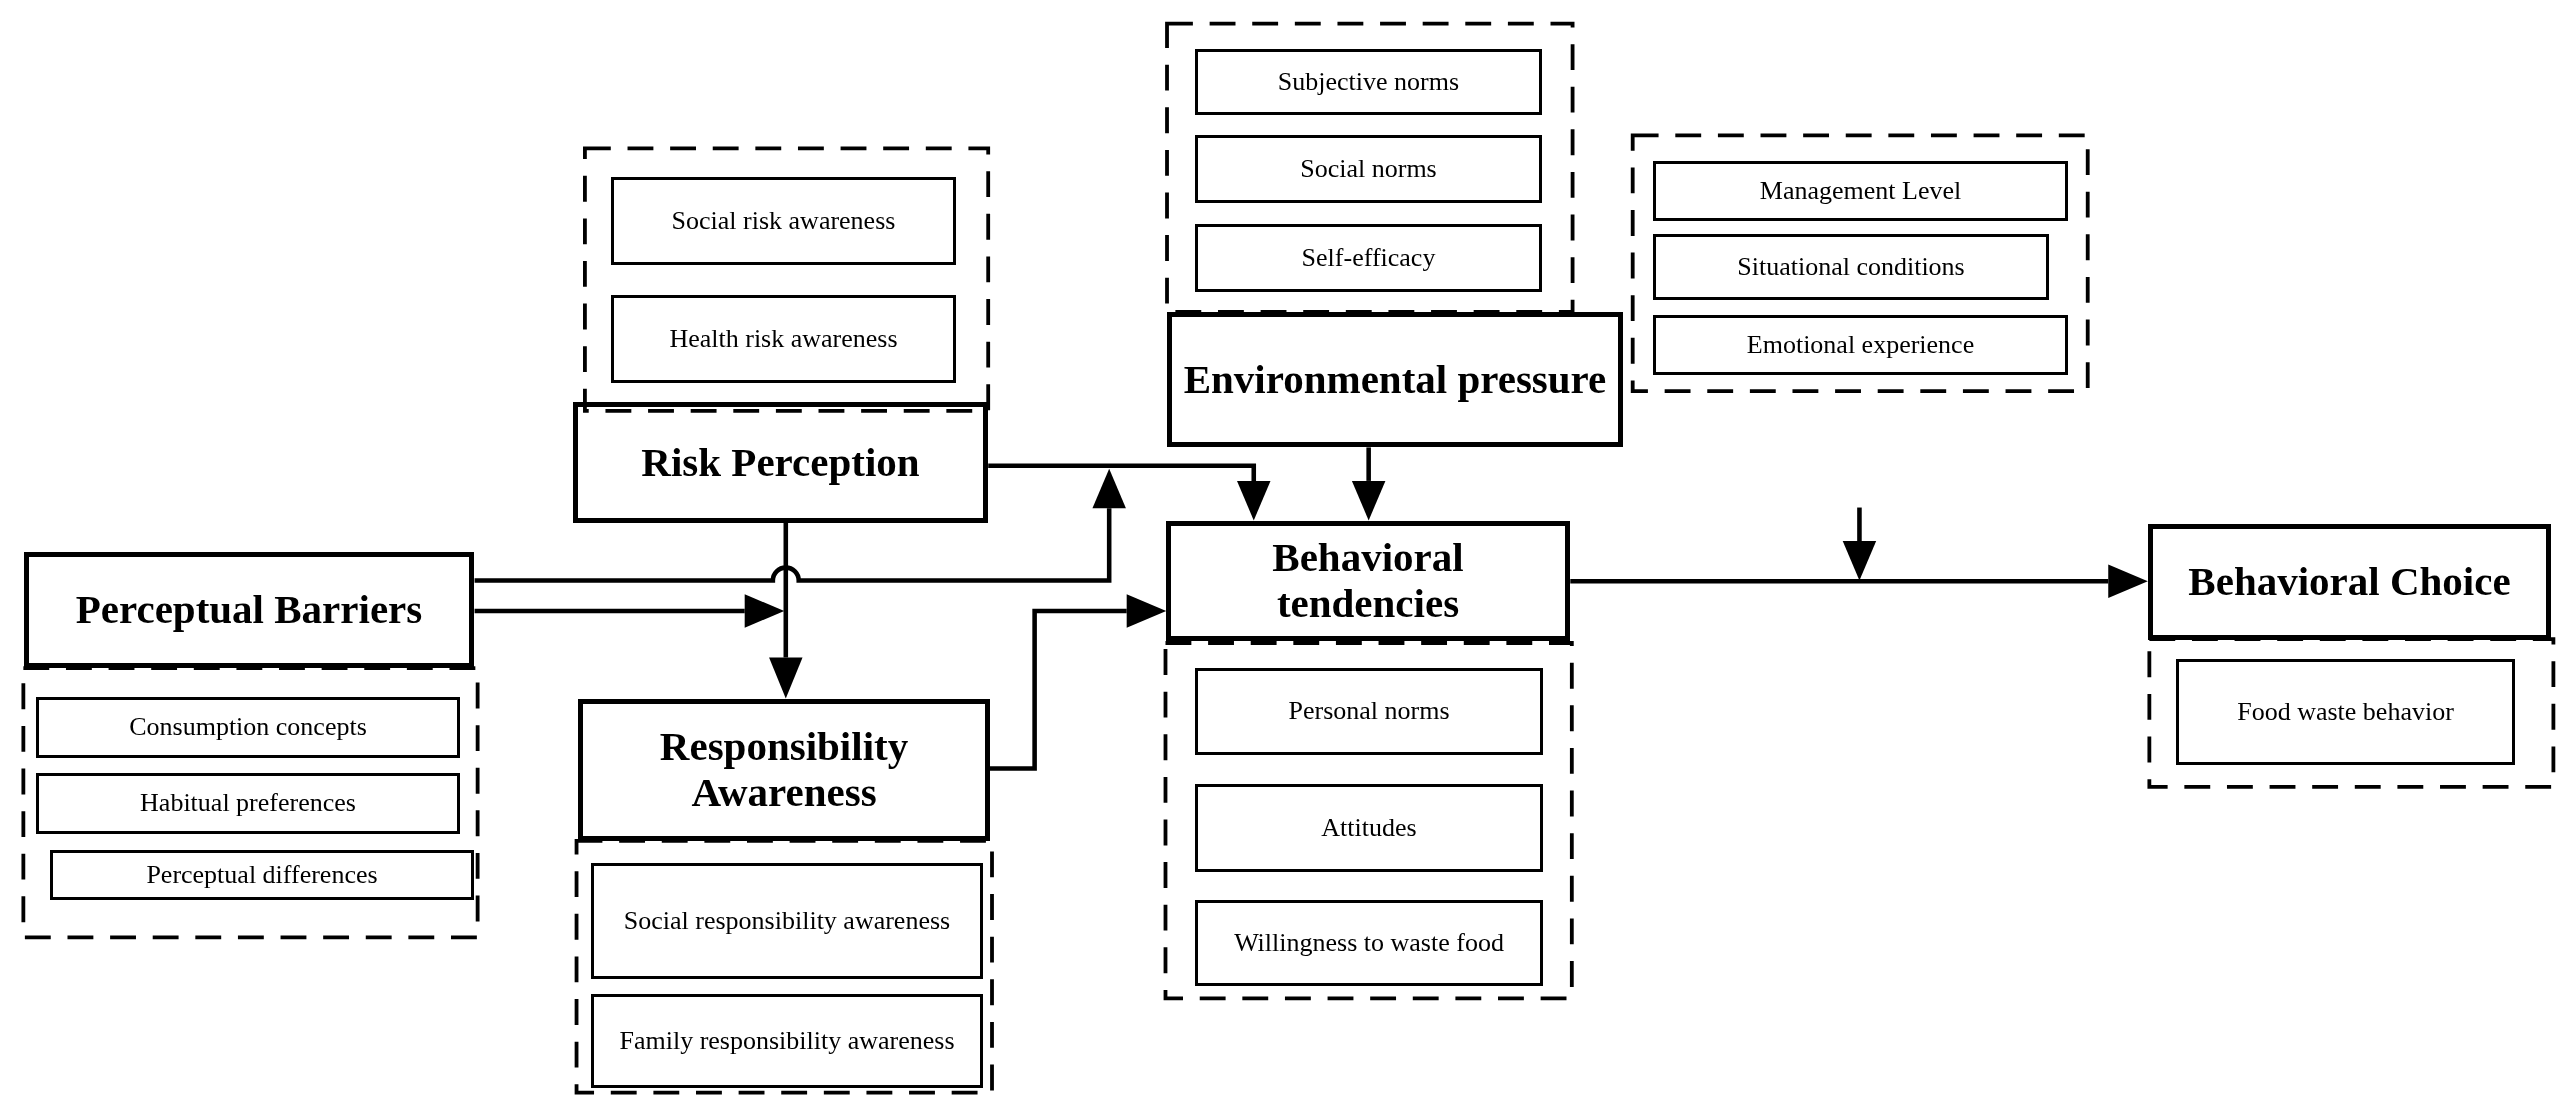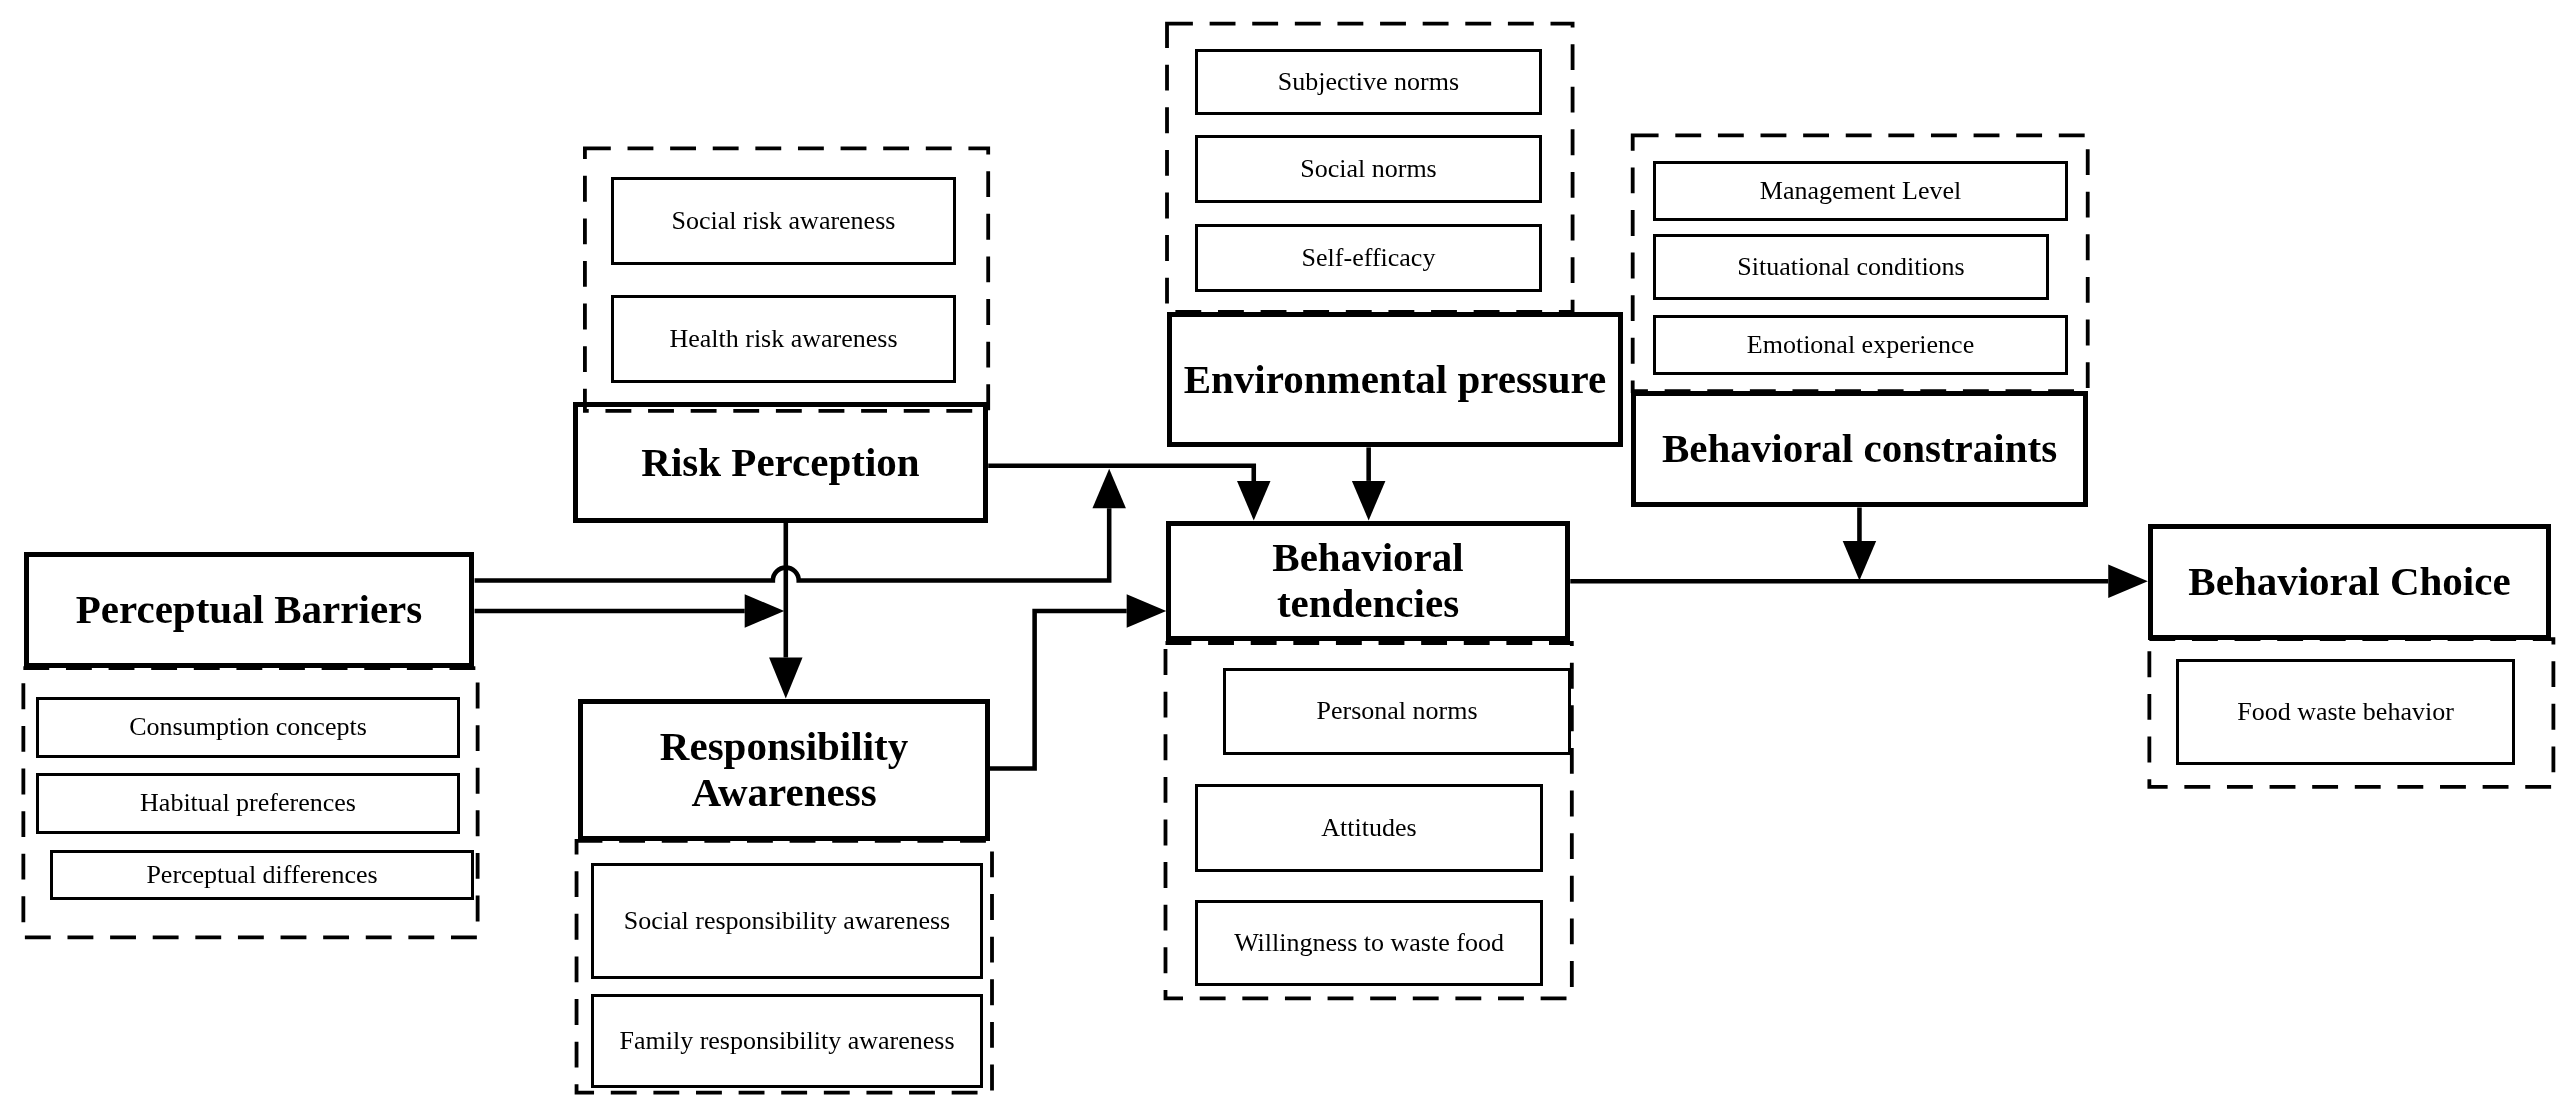--- a/index.html
+++ b/index.html
@@ -103,41 +103,38 @@
   <div class="box-item" style="left:1195px; top:224px; width:347px; height:68px;">
     <span>Self-efficacy</span>
   </div>
   <div class="box-title" style="left:1167px; top:312px; width:456px; height:135px;">
     <span>Environmental pressure</span>
   </div>
 
   <div class="box-title" style="left:1166px; top:521px; width:404px; height:120px;">
     <span>Behavioral tendencies</span>
   </div>
-  <div class="box-item" style="left:1223px; top:668px; width:348px; height:87px;">
+  <div class="box-item" style="left:1195px; top:668px; width:348px; height:87px;">
     <span>Personal norms</span>
   </div>
   <div class="box-item" style="left:1195px; top:784px; width:348px; height:88px;">
     <span>Attitudes</span>
   </div>
   <div class="box-item" style="left:1195px; top:900px; width:348px; height:86px;">
     <span>Willingness to waste food</span>
   </div>
 
   <div class="box-item" style="left:1653px; top:161px; width:415px; height:60px;">
     <span>Management Level</span>
   </div>
   <div class="box-item" style="left:1653px; top:234px; width:396px; height:66px;">
     <span>Situational conditions</span>
   </div>
   <div class="box-item" style="left:1653px; top:315px; width:415px; height:60px;">
     <span>Emotional experience</span>
-  </div>
-  <div class="box-title" style="left:1631px; top:391px; width:457px; height:116px;">
-    <span>Behavioral constraints</span>
   </div>
 
   <div class="box-title" style="left:2148px; top:524px; width:403px; height:116px;">
     <span>Behavioral Choice</span>
   </div>
   <div class="box-item" style="left:2176px; top:659px; width:339px; height:106px;">
     <span>Food waste behavior</span>
   </div>
 
   <svg class="arrow-layer" width="2576" height="1098" viewBox="0 0 3384 1443">

